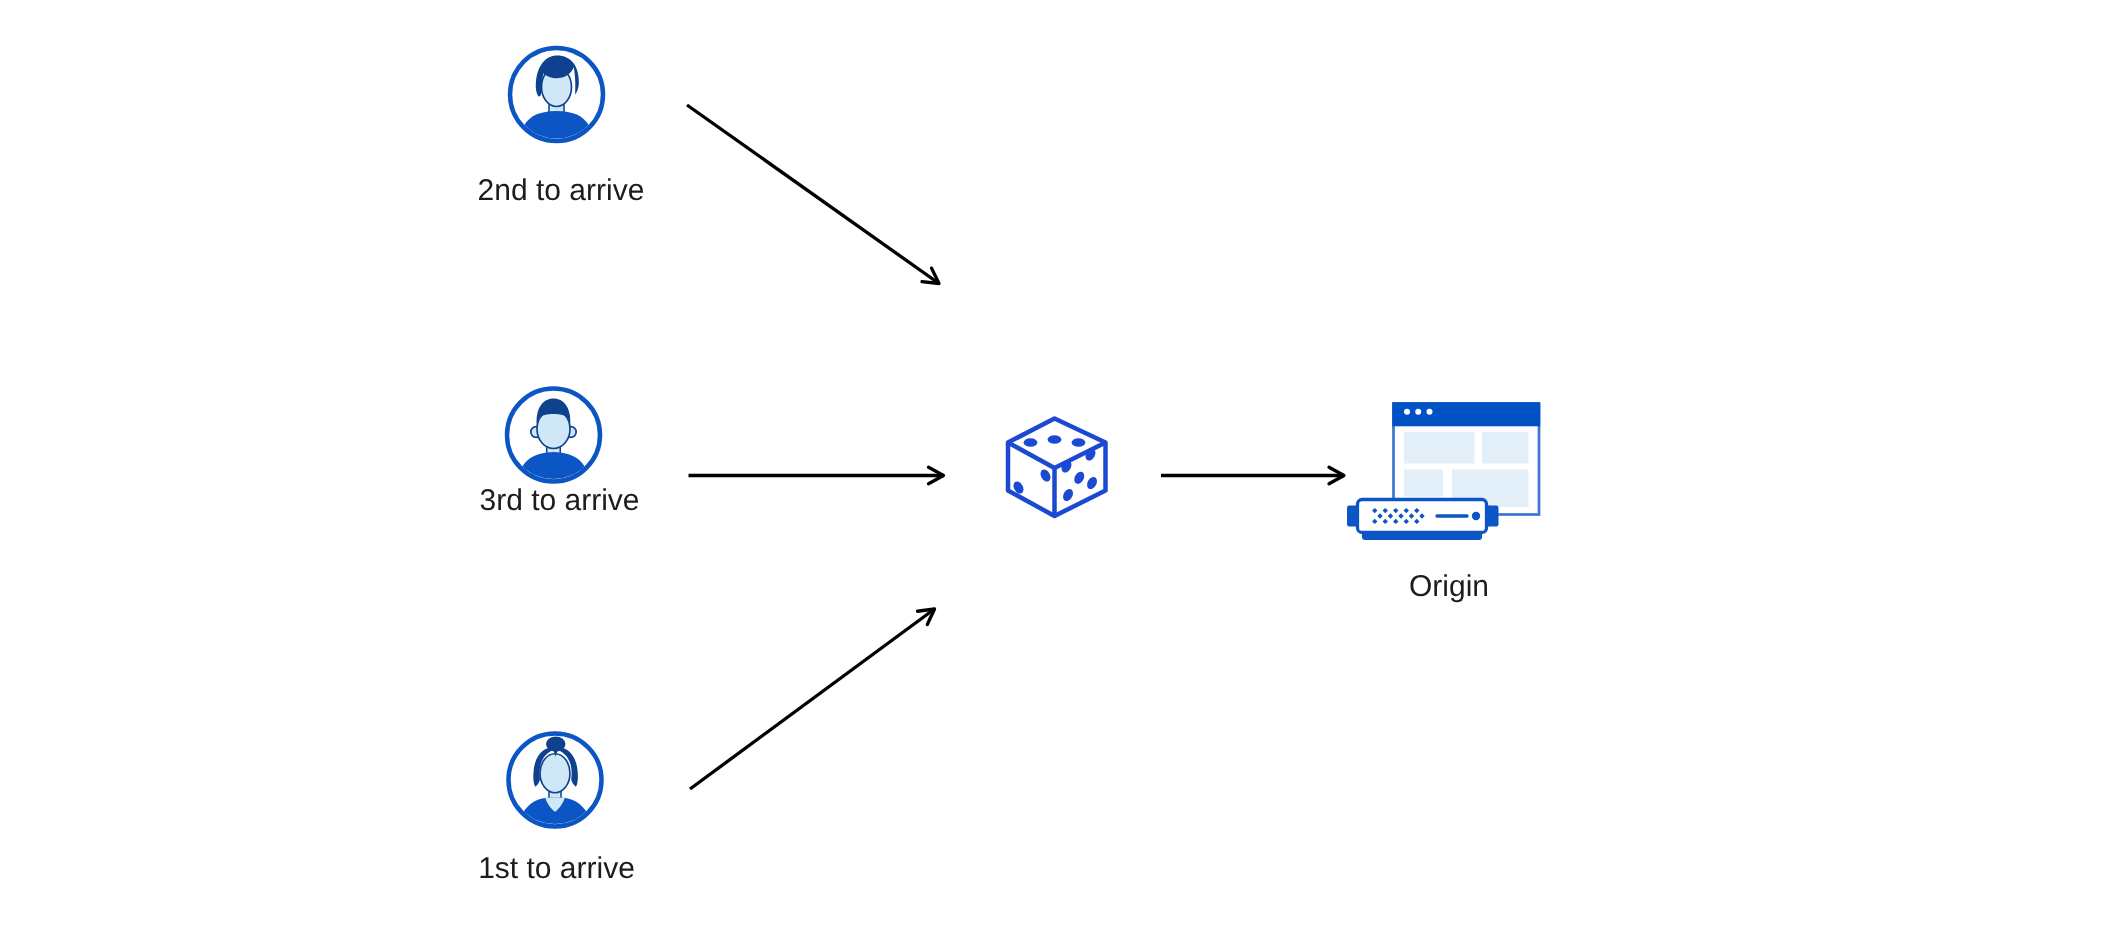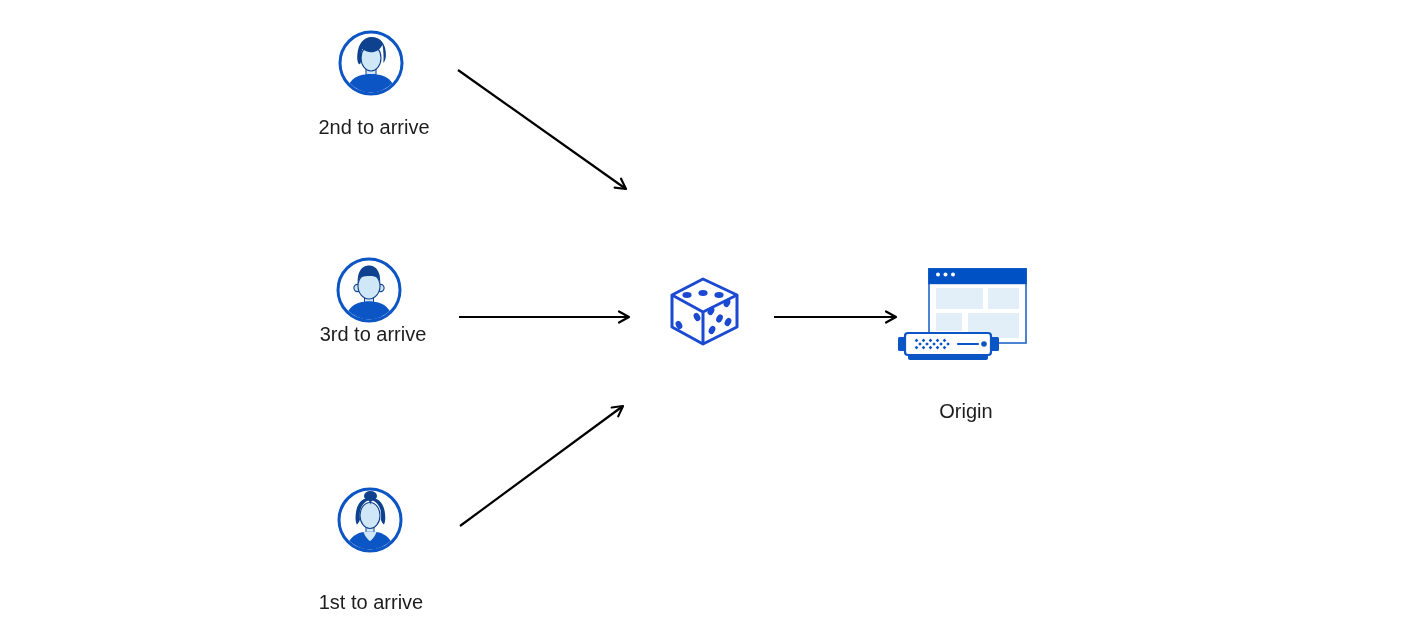--- a/index.html
+++ b/index.html
@@ -92,21 +92,21 @@
                C 44.3,29.5 44.2,26.3 43.6,23.6
                C 42.5,18.6 39.5,14.9 35.3,13.2
                C 34.2,14.5 33.6,16.2 33.4,18
                C 33.2,16.2 32.6,14.5 31.5,13.2
                C 27.3,14.9 24.3,18.6 23.2,23.6
                C 22.6,26.3 22.5,29.5 23,32.6
                C 22.4,34.6 21.4,36.3 19.9,37.5
                Z" fill="#0e418e"></path>
     </g>
   </svg>
-  <div class="node-label" style="left:301px;top:591px;width:140px">1st to arrive</div>
+  <div class="node-label" style="left:301px;top:568px;width:140px">1st to arrive</div>
 
   <svg class="abs" style="left:664px;top:271px" width="82" height="82" viewBox="0 0 82 82">
     <path d="M39,8 L73,24 L73,56 L39,73 L8,56 L8,24 Z" fill="#fff" stroke="#1b49d2" stroke-width="3" stroke-linejoin="round"></path>
     <path d="M8,24 L39,41 L73,24 M39,41 L39,73" fill="none" stroke="#1b49d2" stroke-width="3" stroke-linejoin="round"></path>
     <ellipse cx="23" cy="24" rx="4.6" ry="2.9" fill="#1b49d2"></ellipse>
     <ellipse cx="39" cy="22" rx="4.6" ry="2.9" fill="#1b49d2"></ellipse>
     <ellipse cx="55" cy="24" rx="4.6" ry="2.9" fill="#1b49d2"></ellipse>
     <ellipse cx="33" cy="46" rx="3" ry="4.3" fill="#1b49d2" transform="rotate(-28 33 46)"></ellipse>
     <ellipse cx="15" cy="54" rx="3" ry="4.3" fill="#1b49d2" transform="rotate(-28 15 54)"></ellipse>
     <ellipse cx="47" cy="40" rx="3" ry="4.3" fill="#1b49d2" transform="rotate(28 47 40)"></ellipse>
@@ -143,15 +143,15 @@
         <path d="M53,80.2 l1.8,1.8 -1.8,1.8 -1.8,-1.8 Z"></path>
       <path d="M21.5,83.8 l1.8,1.8 -1.8,1.8 -1.8,-1.8 Z"></path>
         <path d="M28.5,83.8 l1.8,1.8 -1.8,1.8 -1.8,-1.8 Z"></path>
         <path d="M35.5,83.8 l1.8,1.8 -1.8,1.8 -1.8,-1.8 Z"></path>
         <path d="M42.5,83.8 l1.8,1.8 -1.8,1.8 -1.8,-1.8 Z"></path>
         <path d="M49.5,83.8 l1.8,1.8 -1.8,1.8 -1.8,-1.8 Z"></path>
     </g>
     <line x1="63" y1="82" x2="83" y2="82" stroke="#0b55c4" stroke-width="2.2" stroke-linecap="round"></line>
     <circle cx="89" cy="82" r="2.8" fill="#0b55c4"></circle>
   </svg>
-  <div class="node-label" style="left:916px;top:400px;width:100px">Origin</div>
+  <div class="node-label" style="left:916px;top:380px;width:100px">Origin</div>
 
 </div>
 
 </body></html>

